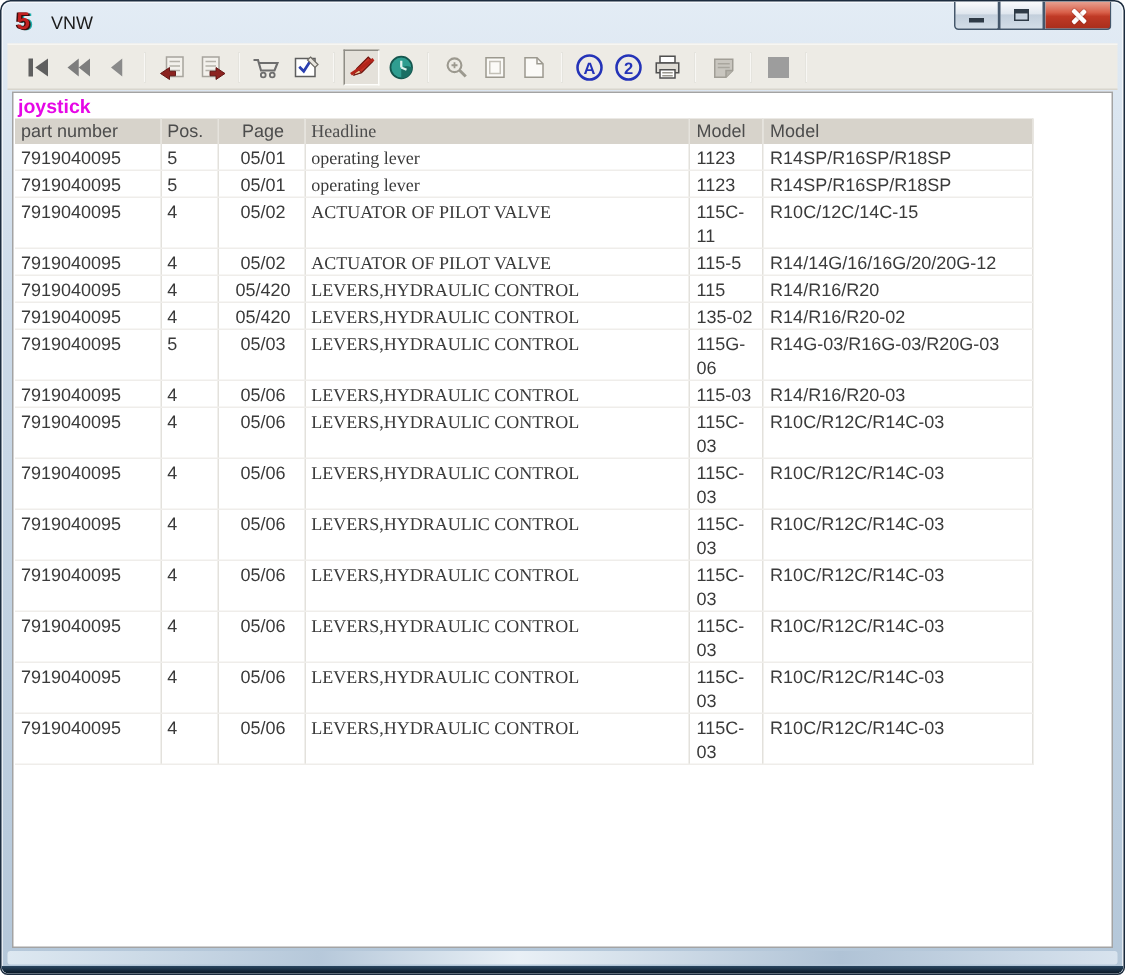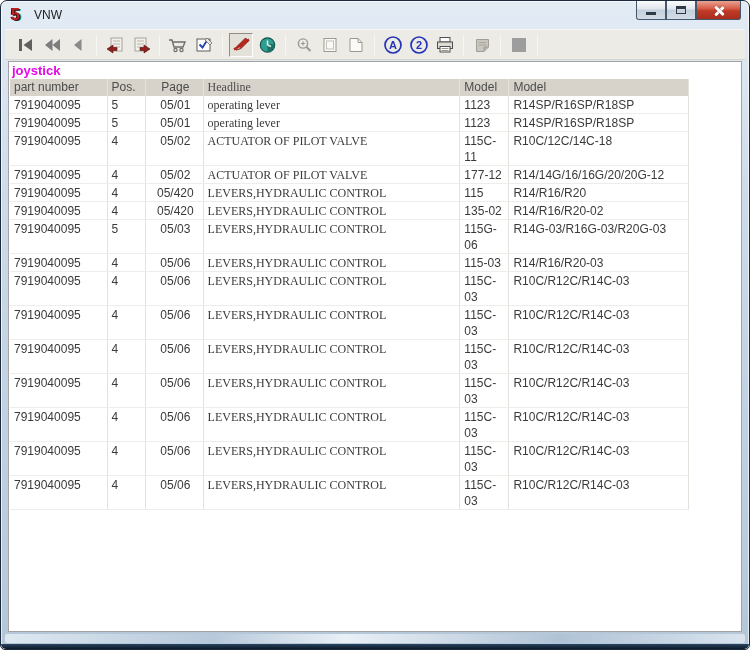--- a/index.html
+++ b/index.html
@@ -245,28 +245,28 @@
             <td class="col-headline">operating lever</td>
             <td class="col-family">1123</td>
             <td class="col-model">R14SP/R16SP/R18SP</td>
           </tr>
           <tr>
             <td class="col-part">7919040095</td>
             <td class="col-pos">4</td>
             <td class="col-page">05/02</td>
             <td class="col-headline">ACTUATOR OF PILOT VALVE</td>
             <td class="col-family">115C-11</td>
-            <td class="col-model">R10C/12C/14C-18</td>
+            <td class="col-model">R10C/12C/14C-15</td>
           </tr>
           <tr>
             <td class="col-part">7919040095</td>
             <td class="col-pos">4</td>
             <td class="col-page">05/02</td>
             <td class="col-headline">ACTUATOR OF PILOT VALVE</td>
-            <td class="col-family">177-12</td>
+            <td class="col-family">115-5</td>
             <td class="col-model">R14/14G/16/16G/20/20G-12</td>
           </tr>
           <tr>
             <td class="col-part">7919040095</td>
             <td class="col-pos">4</td>
             <td class="col-page">05/420</td>
             <td class="col-headline">LEVERS,HYDRAULIC CONTROL</td>
             <td class="col-family">115</td>
             <td class="col-model">R14/R16/R20</td>
           </tr>

